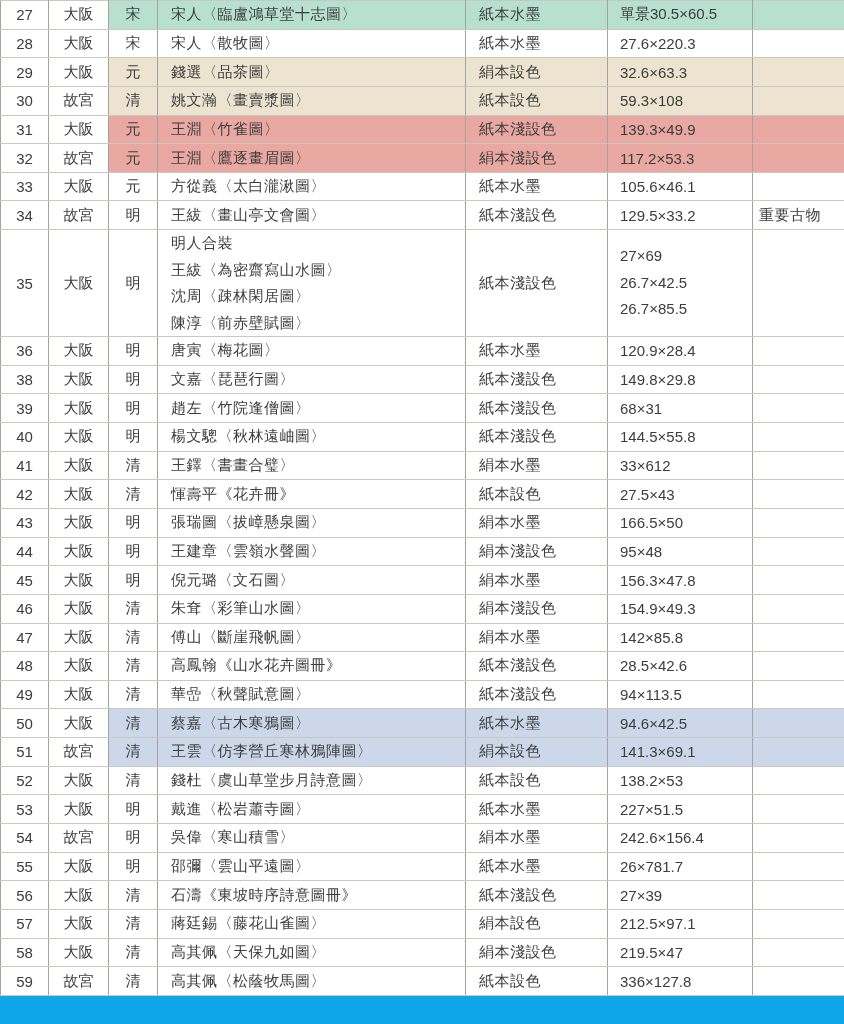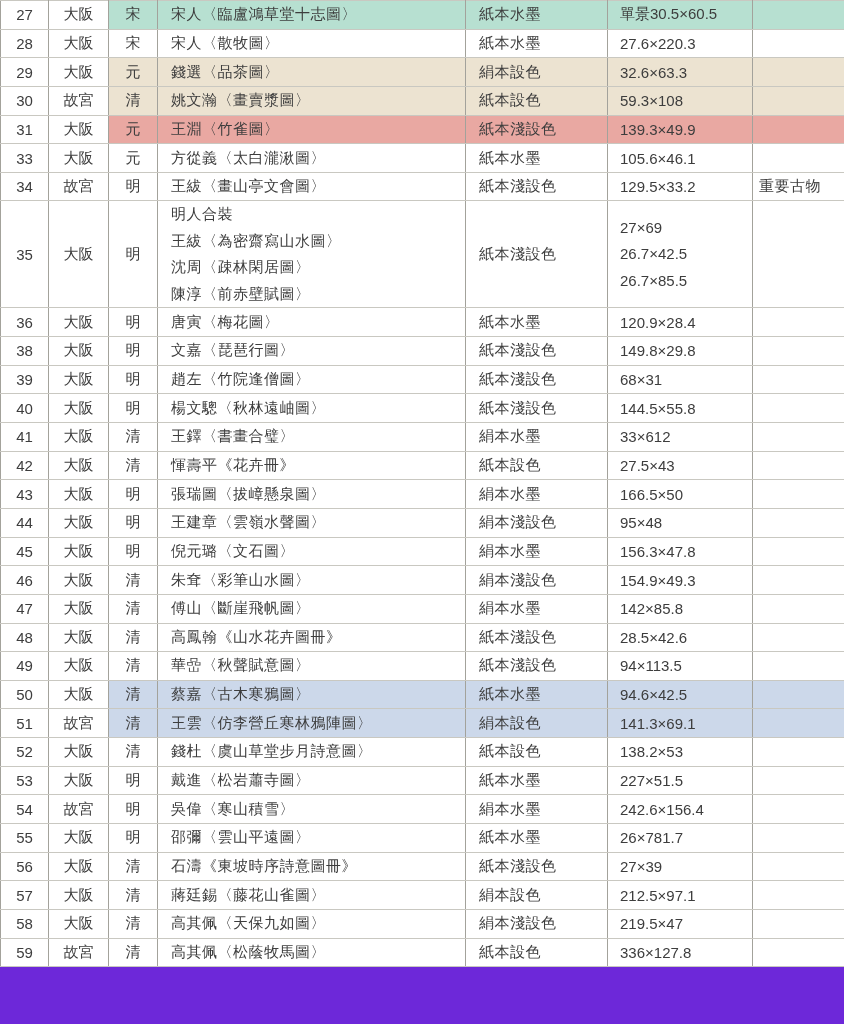--- a/index.html
+++ b/index.html
@@ -4,21 +4,21 @@
 <style>
   html, body {
     margin: 0;
     padding: 0;
     background: #ffffff;
   }
   .page {
     width: 844px;
     height: 1024px;
     overflow: hidden;
-    background: #6d28d9;
+    background: #0ea5e9;
     font-family: "Liberation Sans", "DejaVu Sans", sans-serif;
   }
   table.catalog {
     border-collapse: collapse;
     table-layout: fixed;
     width: 844px;
   }
   td {
     border-top: 1px solid #c9c8c1;
     border-bottom: 1px solid #c9c8c1;
@@ -103,20 +103,29 @@
   </tr>
         <tr class="hl-pink">
     <td>31</td>
     <td>大阪</td>
     <td>元</td>
     <td>王淵〈竹雀圖〉</td>
     <td>紙本淺設色</td>
     <td>139.3×49.9</td>
     <td></td>
   </tr>
+        <tr class="hl-pink sep-white">
+    <td>32</td>
+    <td>故宮</td>
+    <td>元</td>
+    <td>王淵〈鷹逐畫眉圖〉</td>
+    <td>絹本淺設色</td>
+    <td>117.2×53.3</td>
+    <td></td>
+  </tr>
         <tr>
     <td>33</td>
     <td>大阪</td>
     <td>元</td>
     <td>方從義〈太白瀧湫圖〉</td>
     <td>紙本水墨</td>
     <td>105.6×46.1</td>
     <td></td>
   </tr>
         <tr>

